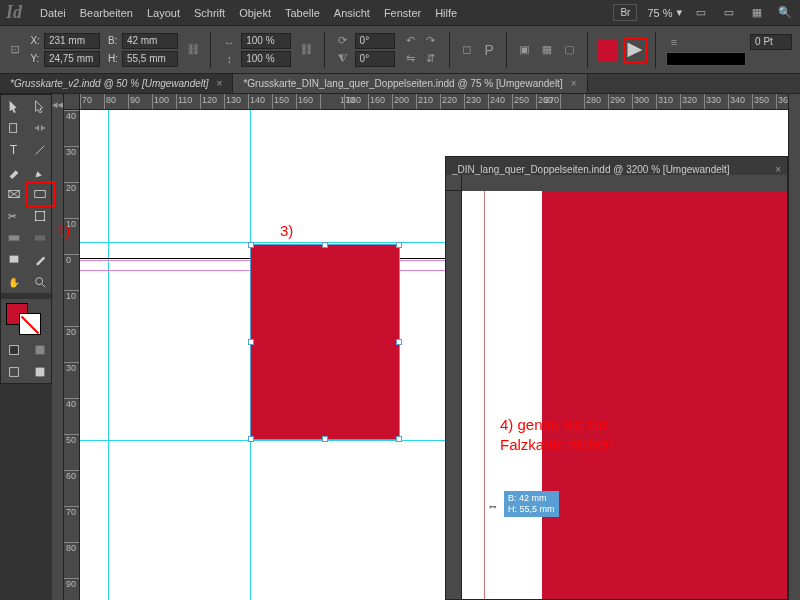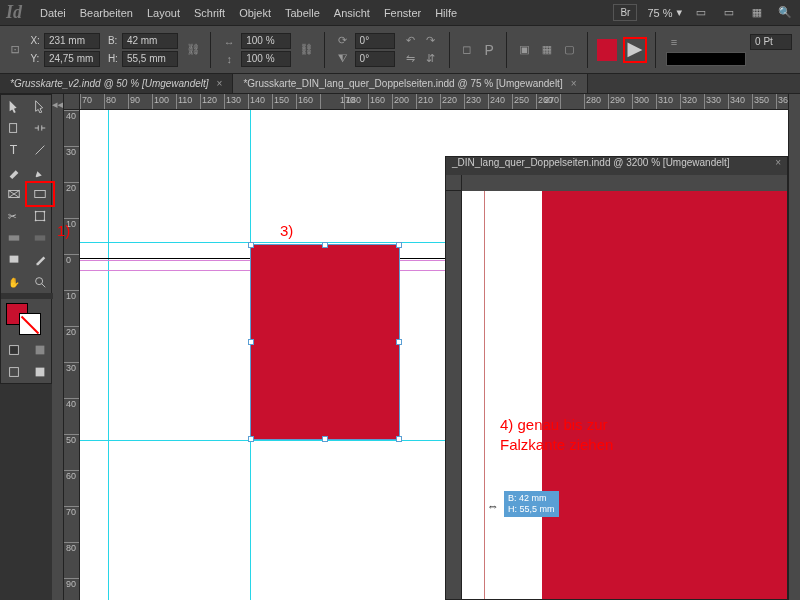--- a/index.html
+++ b/index.html
@@ -67,21 +67,21 @@
 .margin-line-h { position: absolute; left: 0; right: 0; border-top: 1px solid #d884d8; }
 .black-rule { position: absolute; left: 0; right: 0; border-top: 1px solid #000; }
 
 
 .red-rect { position: absolute; background: #c8102e; }
 .sel-outline { position: absolute; border: 1px solid #5a9fd4; pointer-events: none; }
 .sel-handle { position: absolute; width: 6px; height: 6px; background: #fff; border: 1px solid #5a9fd4; margin: -3px; }
 
 
 .float-win { position: absolute; background: #494949; border: 1px solid #222; z-index: 60; }
-.float-titlebar { background: #3a3a3a; height: 18px; display: flex; align-items: flex-start; padding: 0 6px; font-size: 10px; color: #ccc; justify-content: space-between; }
+.float-titlebar { background: #3a3a3a; height: 18px; display: flex; align-items: flex-end; padding: 0 6px; font-size: 10px; color: #ccc; justify-content: space-between; }
 .float-ruler-h { height: 16px; background: #494949; border-bottom: 1px solid #222; position: relative; margin-left: 16px; }
 .float-body { position: relative; background: #fff; overflow: hidden; }
 .float-ruler-corner { position: absolute; top: 18px; left: 0; width: 16px; height: 16px; background: #494949; border-right:1px solid #222; border-bottom:1px solid #222; }
 .float-ruler-v { position: absolute; top: 34px; left: 0; bottom: 0; width: 16px; background: #494949; border-right: 1px solid #222; }
 
 
 .annot { position: absolute; color: #ff0000; font-size: 15px; font-family: Arial, sans-serif; z-index: 100; pointer-events: none; }
 
 
 .size-tip { position: absolute; background: #5a9fd4; color: #fff; font-size: 9px; padding: 2px 4px; z-index: 70; line-height: 1.2; }

